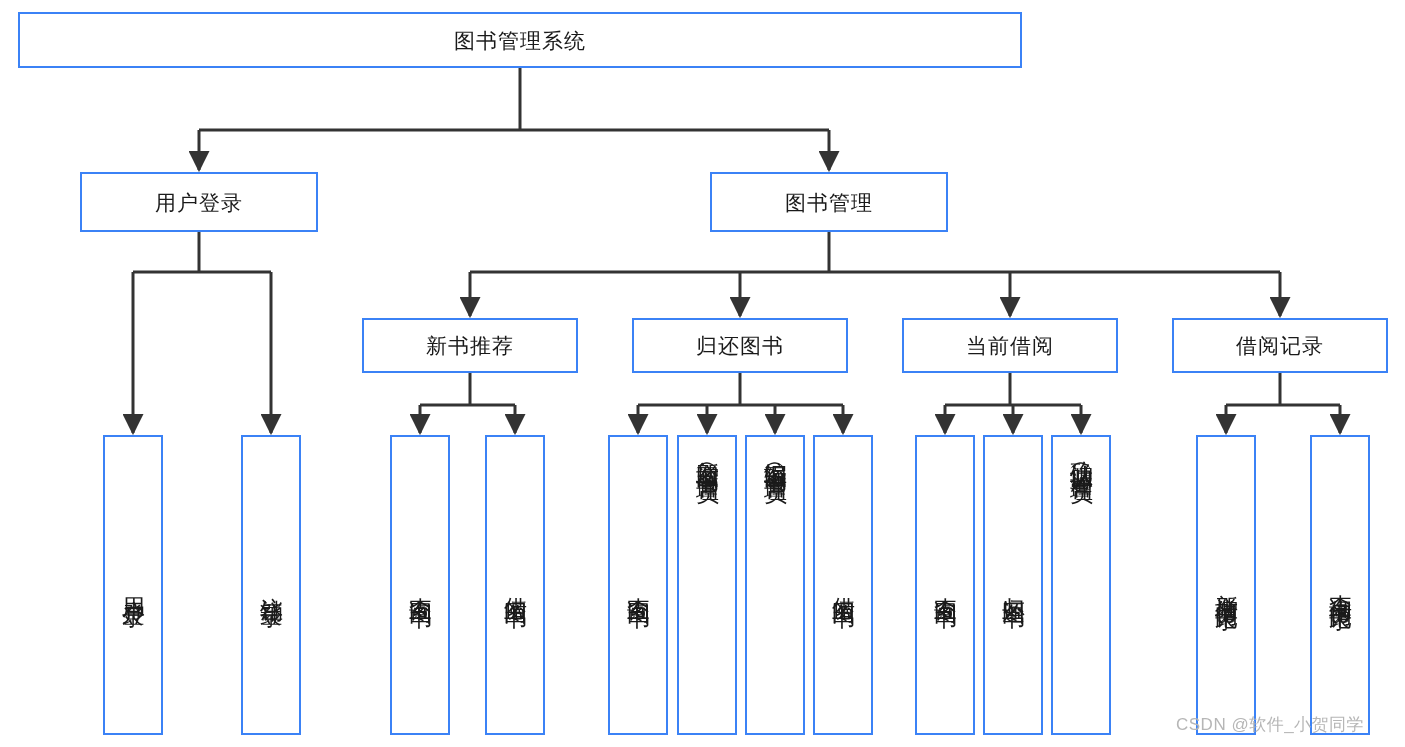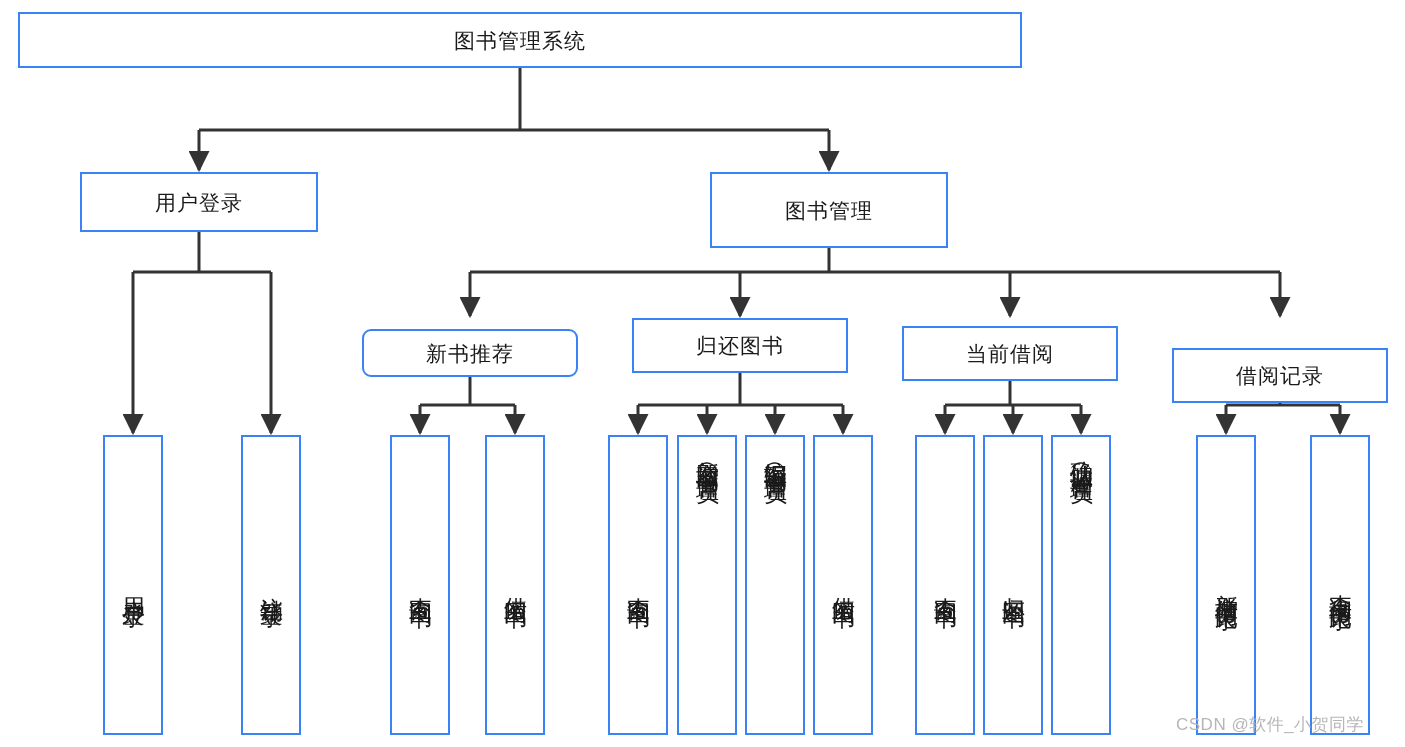--- a/index.html
+++ b/index.html
@@ -121,34 +121,34 @@
       </g>
   </svg>
 
   <div class="node h" id="n-root" style="left: 18px; top: 12px; width: 1004px; height: 56px;">
     <span>图书管理系统</span>
   </div>
 
   <div class="node h" id="n-user-login" style="left: 80px; top: 172px; width: 238px; height: 60px;">
     <span>用户登录</span>
   </div>
-  <div class="node h" id="n-book-manage" style="left: 710px; top: 172px; width: 238px; height: 76px;">
+  <div class="node h" id="n-book-manage" style="left: 710px; top: 172px; width: 238px; height: 60px;">
     <span>图书管理</span>
   </div>
 
-  <div class="node h" id="n-new-book-rec" style="left: 362px; top: 329px; width: 216px; height: 48px; border-radius: 9px;">
+  <div class="node h" id="n-new-book-rec" style="left: 362px; top: 318px; width: 216px; height: 55px;">
     <span>新书推荐</span>
   </div>
   <div class="node h" id="n-book-borrow" style="left: 632px; top: 318px; width: 216px; height: 55px;">
     <span>归还图书</span>
   </div>
-  <div class="node h" id="n-current-borrow" style="left: 902px; top: 326px; width: 216px; height: 55px;">
+  <div class="node h" id="n-current-borrow" style="left: 902px; top: 318px; width: 216px; height: 55px;">
     <span>当前借阅</span>
   </div>
-  <div class="node h" id="n-borrow-record" style="left: 1172px; top: 318px; width: 216px; height: 55px; margin-top: 30px;">
+  <div class="node h" id="n-borrow-record" style="left: 1172px; top: 318px; width: 216px; height: 55px;">
     <span>借阅记录</span>
   </div>
 
   <div class="node v mid" id="n-leaf-user-login" style="left: 103px; top: 435px; width: 60px; height: 300px;">
     <span class="vtext">用户登录</span>
   </div>
   <div class="node v mid" id="n-leaf-logout" style="left: 241px; top: 435px; width: 60px; height: 300px;">
     <span class="vtext">注销登录</span>
   </div>
   <div class="node v mid" id="n-leaf-query-book-1" style="left: 390px; top: 435px; width: 60px; height: 300px;">

